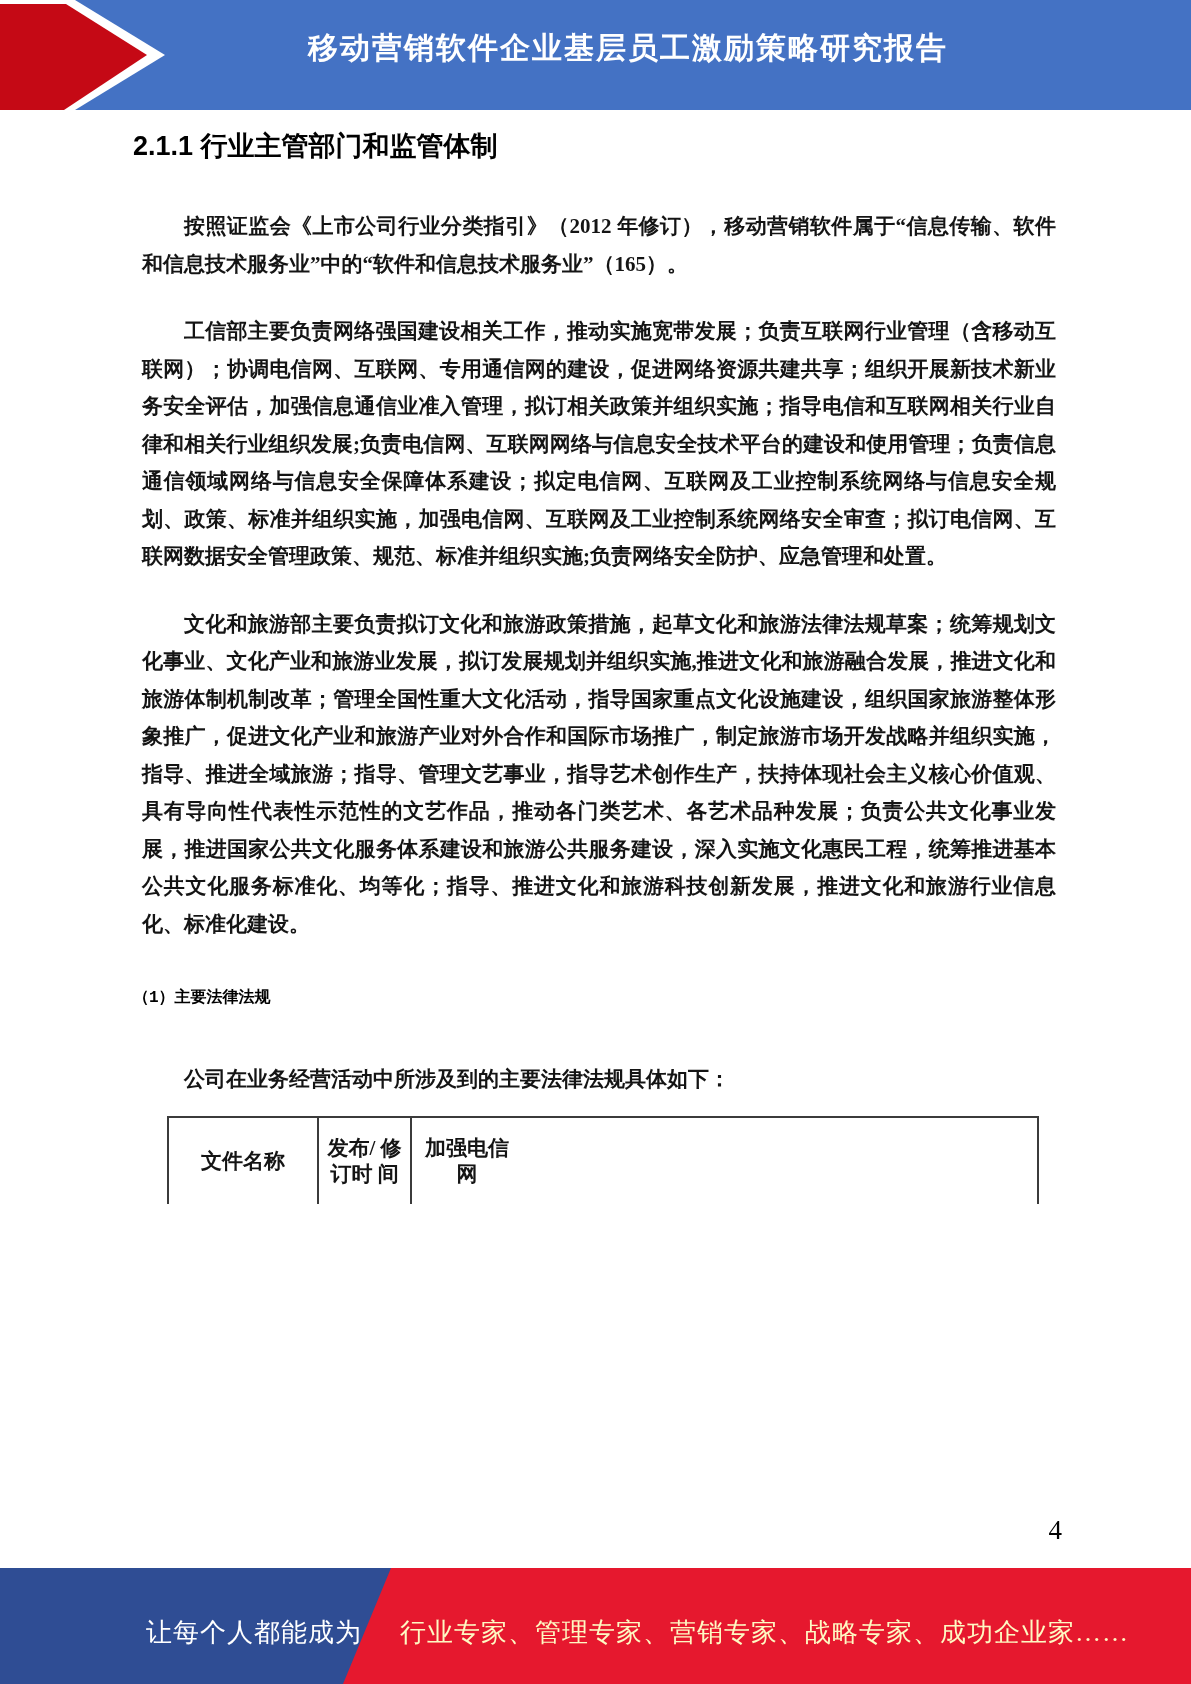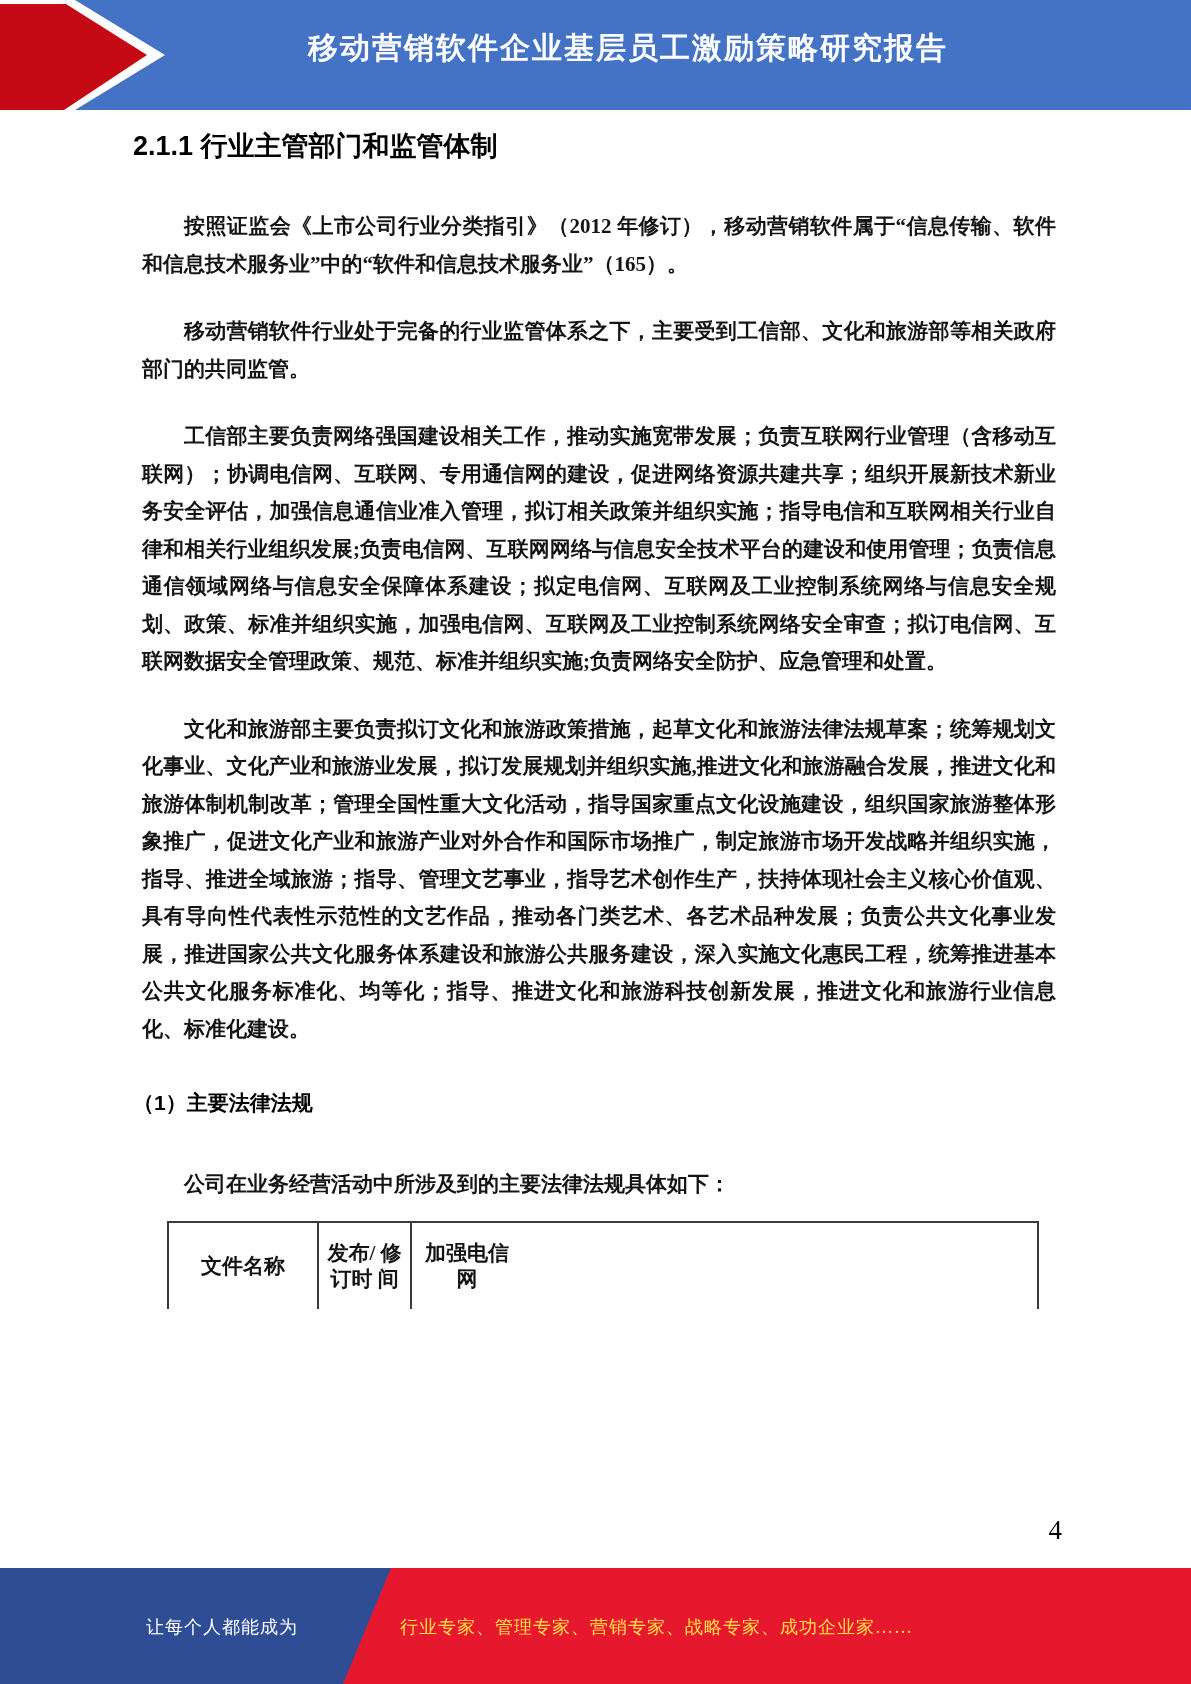--- a/index.html
+++ b/index.html
@@ -39,22 +39,22 @@
     position:absolute;top:110px;left:0;width:1191px;
     padding:0 58px 0 133px;
   }
   h2.sec{
     font-family:"Liberation Sans","DejaVu Sans",sans-serif;
     font-weight:bold;font-size:27px;line-height:40px;color:#000;
   }
   #h211{margin-top:16px;margin-bottom:42px;}
   #h212{margin-top:36px;margin-bottom:0;}
   h3.sub{
-    font-family:Liberation Sans, sans-serif;
-    font-weight:bold;font-size:21px;line-height:36px;color:#000;
+    font-family:Liberation Mono, monospace;
+    font-weight:bold;font-size:16px;line-height:36px;color:#000;
     margin-top:37px;
   }
   .content p{
     width:914px;margin:0 0 30px 9px;
     font-size:21px;line-height:37.5px;
     text-align:justify;text-indent:42px;font-weight:bold;
   }
   p.intro{margin-top:45px;margin-bottom:16px;}
 
   
@@ -86,25 +86,25 @@
     position:absolute;left:0;bottom:0;width:1191px;height:116px;
     background:var(--footer-red);
   }
   .footer-blue{
     position:absolute;inset:0;
     background:var(--footer-blue);
     clip-path:polygon(0 0,391px 0,343px 100%,0 100%);
   }
   .footer-left-text{
     position:absolute;left:146px;top:47px;
-    font-size:18px;color:#ffffff;letter-spacing:1px;
+    font-size:26px;color:#ffffff;letter-spacing:1px;
   }
   .footer-right-text{
     position:absolute;left:400px;top:47px;
-    font-size:18px;color:#fde047;letter-spacing:1px;
+    font-size:26px;color:#fef9c3;letter-spacing:1px;
   }
 </style>
 </head>
 <body>
 
 <div class="page">
 
   <div class="banner">
     <svg class="banner-arrow" width="200" height="110" viewBox="0 0 200 110" aria-hidden="true">
       <polygon points="0,0 75,0 165,55 75,110 0,110" fill="#ffffff"></polygon>
@@ -112,21 +112,20 @@
     </svg>
     <div class="banner-title">移动营销软件企业基层员工激励策略研究报告</div>
   </div>
 
   <div class="content">
 
     <h2 class="sec" id="h211">2.1.1 行业主管部门和监管体制</h2>
 
     <p>按照证监会《上市公司行业分类指引》（2012 年修订），移动营销软件属于“信息传输、软件和信息技术服务业”中的“软件和信息技术服务业”（165）。</p>
 
-    <p>移动营销软件行业处于完备的行业监管体系之下，主要受到工信部、文化和旅游部等相关政府部门的共同监管。</p>
 
     <p>工信部主要负责网络强国建设相关工作，推动实施宽带发展；负责互联网行业管理（含移动互联网）；协调电信网、互联网、专用通信网的建设，促进网络资源共建共享；组织开展新技术新业务安全评估，加强信息通信业准入管理，拟订相关政策并组织实施；指导电信和互联网相关行业自律和相关行业组织发展;负责电信网、互联网网络与信息安全技术平台的建设和使用管理；负责信息通信领域网络与信息安全保障体系建设；拟定电信网、互联网及工业控制系统网络与信息安全规划、政策、标准并组织实施，加强电信网、互联网及工业控制系统网络安全审查；拟订电信网、互联网数据安全管理政策、规范、标准并组织实施;负责网络安全防护、应急管理和处置。</p>
 
     <p>文化和旅游部主要负责拟订文化和旅游政策措施，起草文化和旅游法律法规草案；统筹规划文化事业、文化产业和旅游业发展，拟订发展规划并组织实施,推进文化和旅游融合发展，推进文化和旅游体制机制改革；管理全国性重大文化活动，指导国家重点文化设施建设，组织国家旅游整体形象推广，促进文化产业和旅游产业对外合作和国际市场推广，制定旅游市场开发战略并组织实施，指导、推进全域旅游；指导、管理文艺事业，指导艺术创作生产，扶持体现社会主义核心价值观、具有导向性代表性示范性的文艺作品，推动各门类艺术、各艺术品种发展；负责公共文化事业发展，推进国家公共文化服务体系建设和旅游公共服务建设，深入实施文化惠民工程，统筹推进基本公共文化服务标准化、均等化；指导、推进文化和旅游科技创新发展，推进文化和旅游行业信息化、标准化建设。</p>
 
 
     <h3 class="sub">（1）主要法律法规</h3>
 
     <p class="intro">公司在业务经营活动中所涉及到的主要法律法规具体如下：</p>
 

